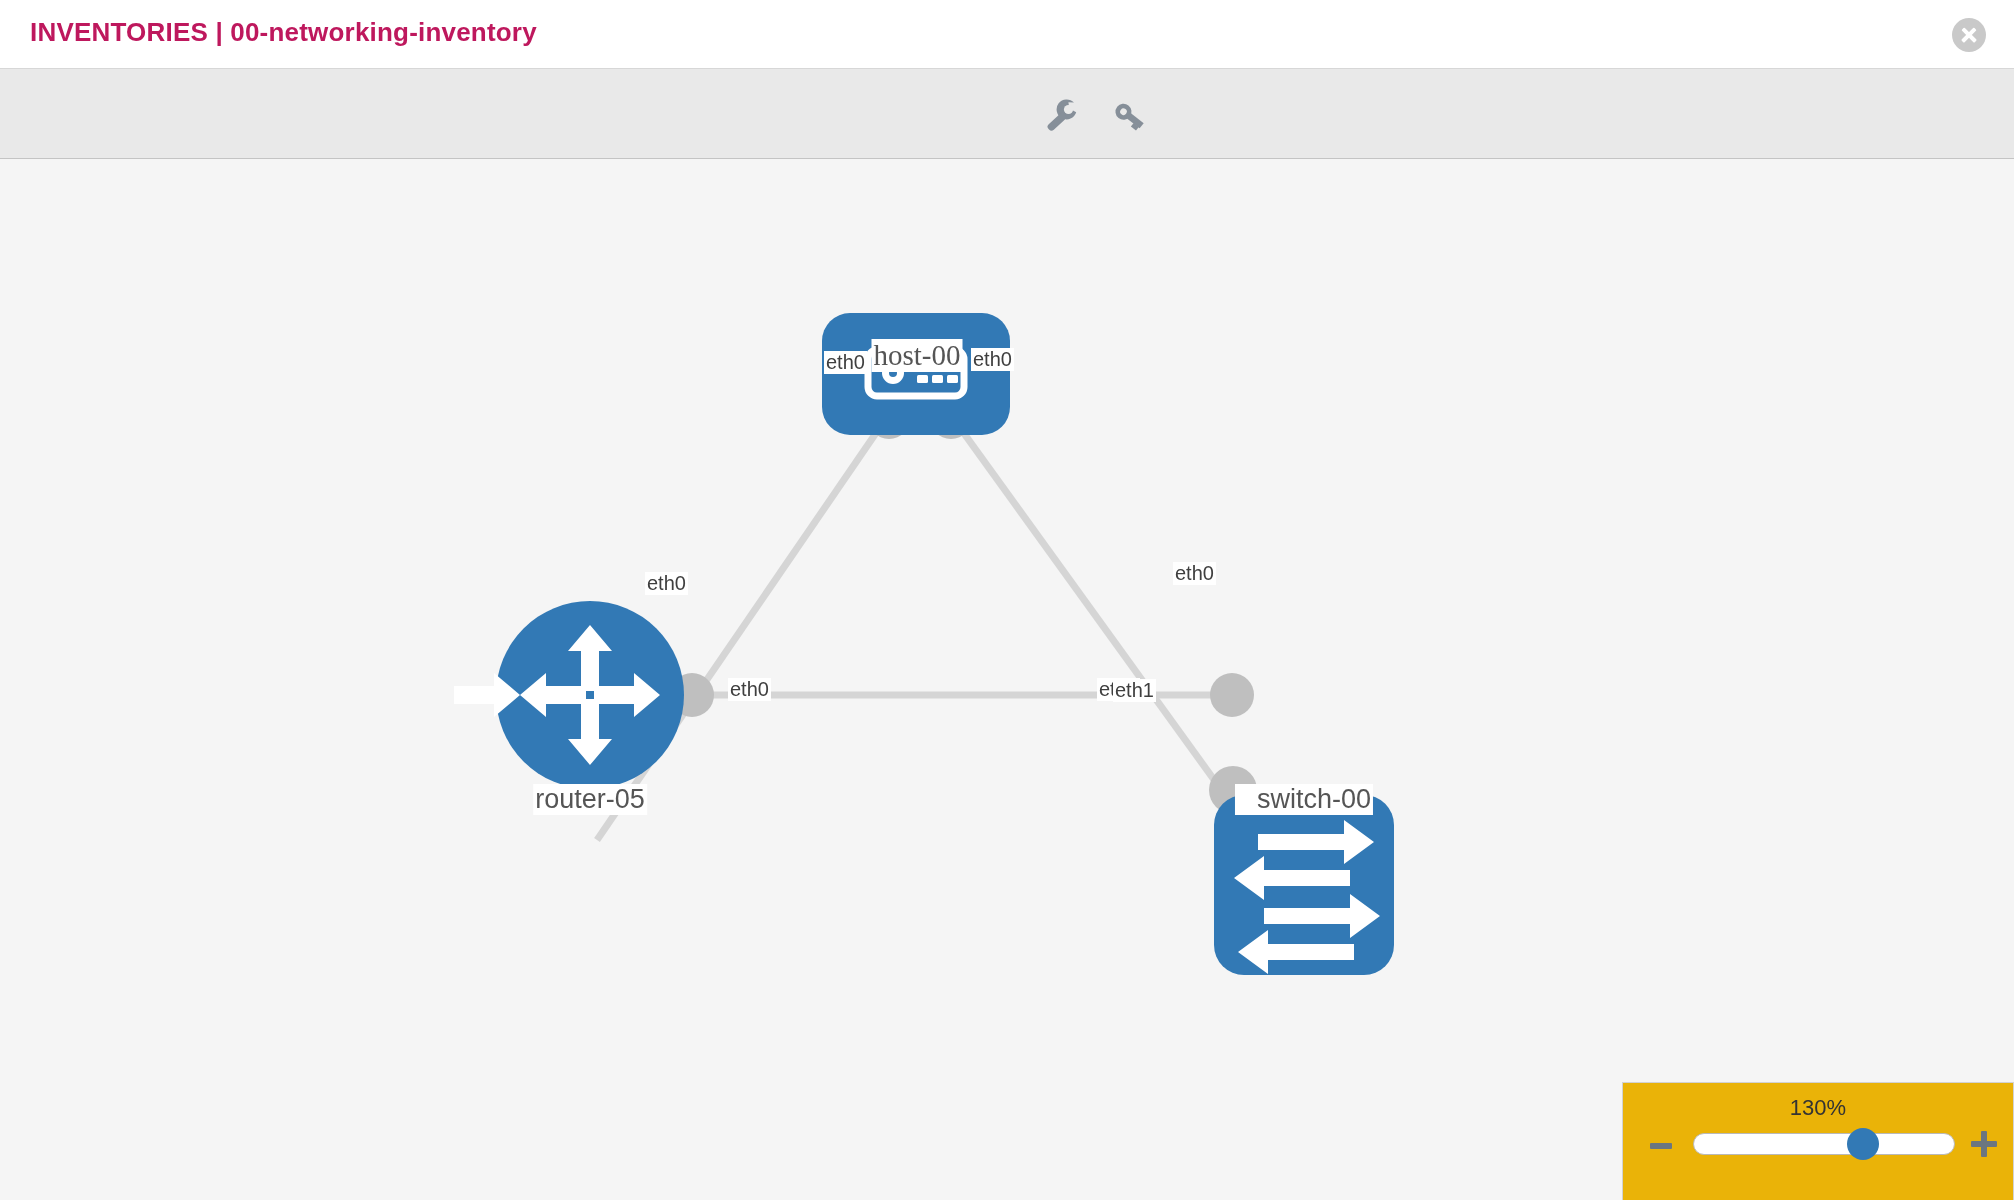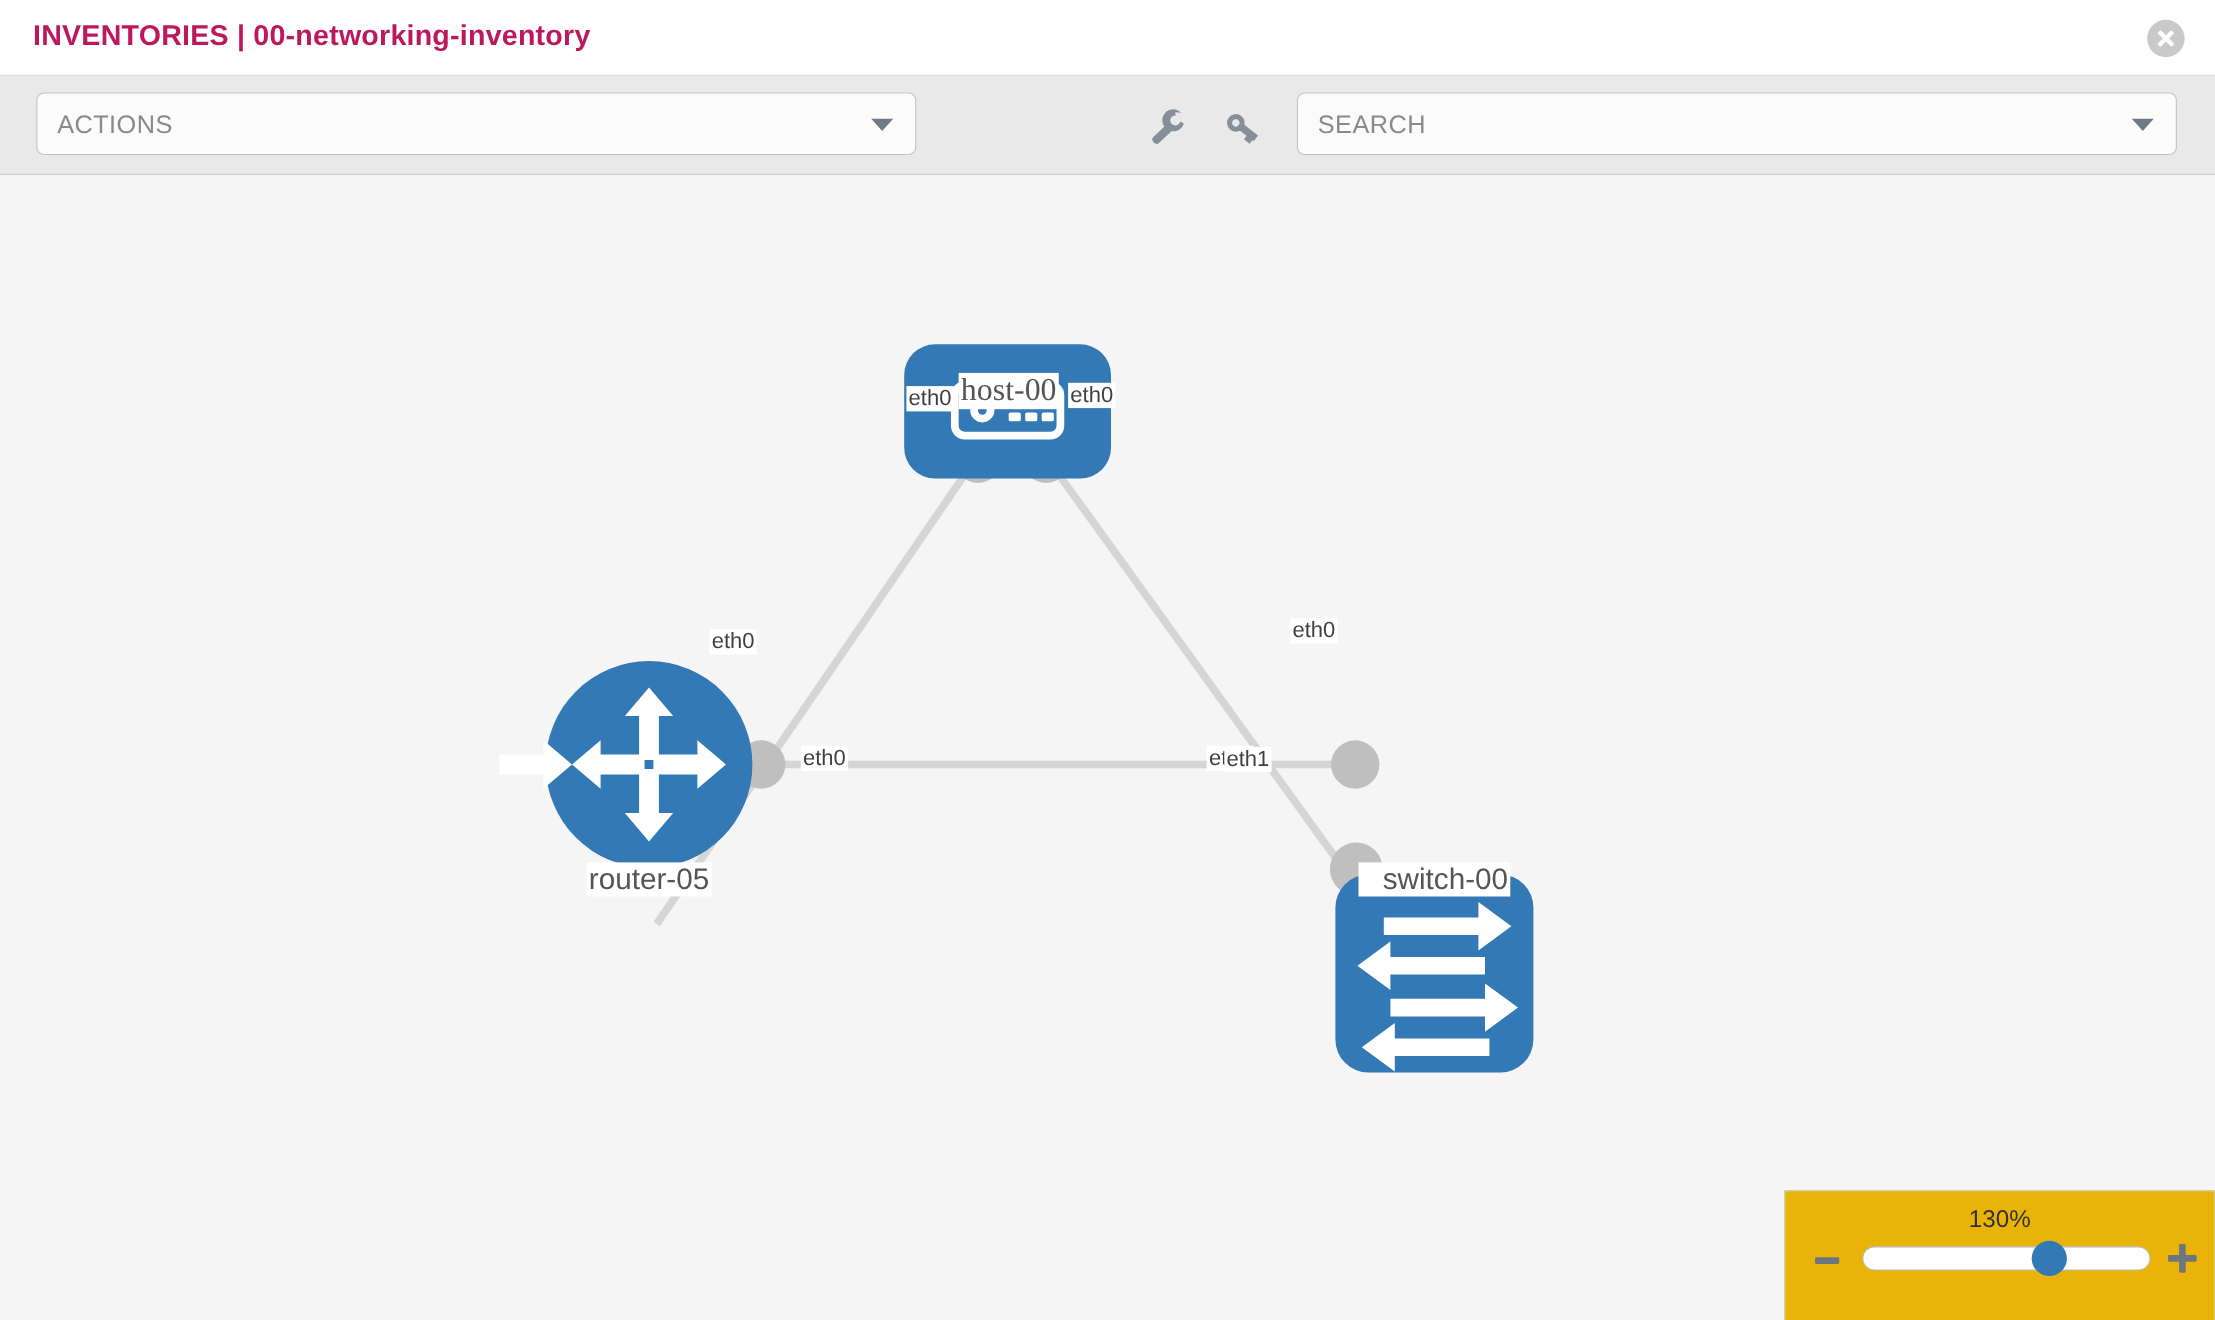--- a/index.html
+++ b/index.html
@@ -216,48 +216,40 @@
 <div class="header">
   <div class="page-title">INVENTORIES | 00-networking-inventory</div>
   <div class="close-btn">
     <div class="x1"></div>
     <div class="x2"></div>
   </div>
 </div>
 
 <div class="toolbar">
 
-  <div class="select-box" id="actions-select">
-    <span class="sel-label">ACTIONS</span>
-    <span class="caret"></span>
-  </div>
 
   <div class="tool-icon" id="wrench-icon">
     <svg width="40" height="38" viewBox="0 0 40 38">
       <path d="M30.5 4.5 a10 10 0 1 0 4.2 9.0 l-7.6 -2.3 l-2.1 -6.0 z" fill="#868f99" transform="rotate(12 26 12)"></path>
       <rect x="4" y="21" width="22" height="7.5" rx="3.4" fill="#868f99" transform="rotate(-43 15 25)"></rect>
       <circle cx="26.5" cy="12.5" r="4.6" fill="#e9e9e9"></circle>
     </svg>
   </div>
 
   <div class="tool-icon" id="key-icon">
     <svg width="40" height="38" viewBox="0 0 40 38">
       <g transform="rotate(38 19 19)">
         <circle cx="12" cy="19" r="8" fill="#868f99"></circle>
         <circle cx="12" cy="19" r="3.3" fill="#e9e9e9"></circle>
         <rect x="18" y="15.6" width="17" height="6.6" fill="#868f99"></rect>
         <rect x="27" y="21.6" width="6.5" height="4.6" fill="#868f99"></rect>
       </g>
     </svg>
   </div>
 
-  <div class="select-box" id="search-select">
-    <span class="sel-label">SEARCH</span>
-    <span class="caret"></span>
-  </div>
 
 </div>
 
 <div class="canvas">
 
   <svg class="topology-svg" width="2014" height="1041">
 
     <g>
       <line x1="889" y1="255" x2="597" y2="681" stroke="#d5d5d5" stroke-width="7"></line>
       <line x1="950" y1="255" x2="1251" y2="672" stroke="#d5d5d5" stroke-width="7"></line>

